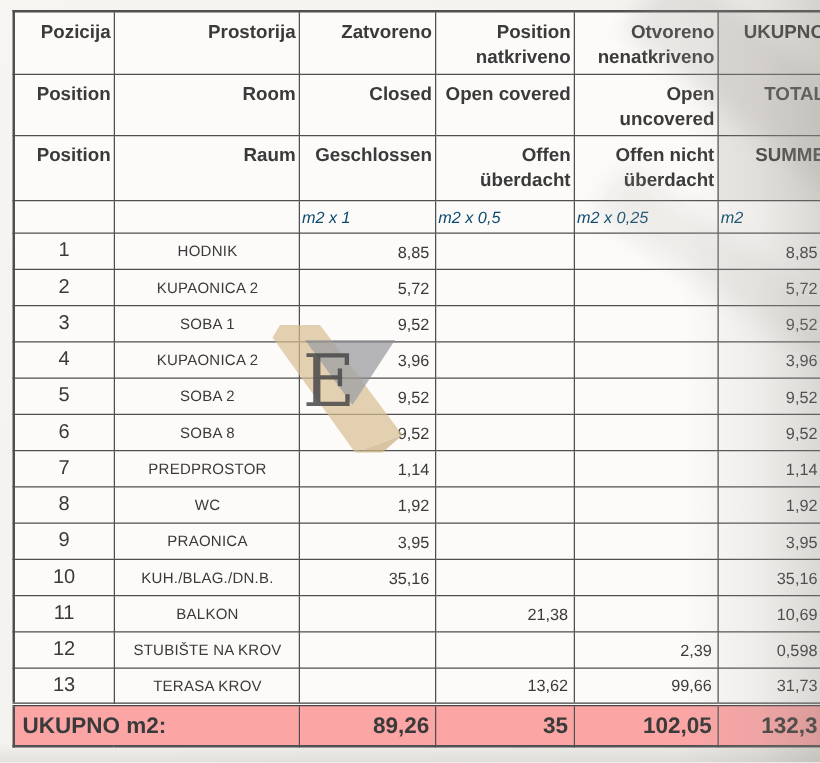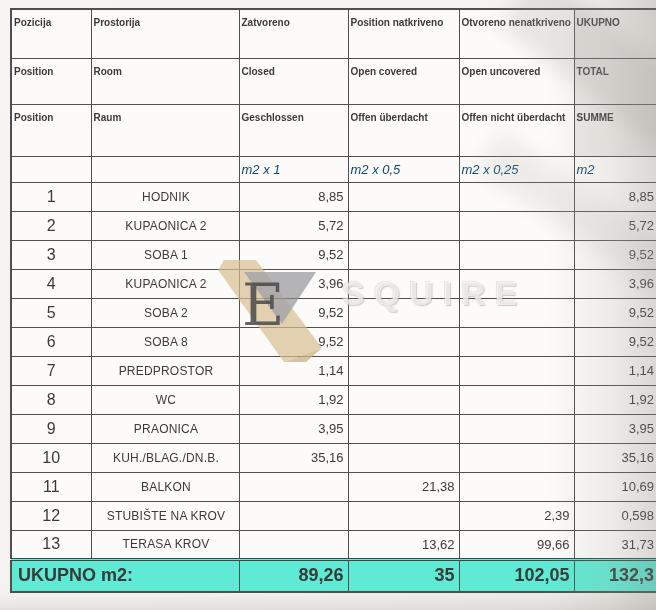--- a/index.html
+++ b/index.html
@@ -55,25 +55,25 @@
   col.w-c3    { width: 109px; }
   col.w-c4    { width: 111px; }
   col.w-c5    { width: 115px; }
   col.w-c6    { width: 89px; }
 
   table, td, th { border: 1px solid #4f4f4f; }
   table { border-width: 2px; }
 
   thead th {
     font-weight: bold;
-    font-size: 10px;
+    font-size: 15px;
     line-height: 1.35;
     vertical-align: top;
     padding: 6px 2px 2px 2px;
-    text-align: left;
+    text-align: right;
     background: #fcfbf9;
   }
   thead tr.r-hr { height: 49px; }
   thead tr.r-en { height: 46px; }
   thead tr.r-de { height: 52px; }
   thead tr.r-units { height: 26px; }
   thead tr.r-units td {
     font-style: italic;
     font-size: 13px;
     vertical-align: middle;
@@ -88,21 +88,21 @@
   td.c-room { text-align: center; font-size: 12px; padding: 0 3px 0 5px; letter-spacing: 0.2px; }
   td.c-num  { text-align: right; font-size: 13px; padding: 0 4px 0 2px; }
   td.c-total{ padding-right: 8px; }
 
   tfoot tr { height: 33px; }
   tfoot td {
     border-top: 3px double #434343;
     font-weight: bold;
     font-size: 18px;
     vertical-align: middle;
-    background: #5eead4;
+    background: #fca5a5;
   }
   td.t-label { text-align: left; padding-left: 6px; }
   td.t-num   { text-align: right; padding-right: 4px; }
   td.t-total { padding-right: 8px; }
 
   
   .watermark {
     position: absolute;
     left: 210px; top: 258px;
     width: 340px; height: 110px;
@@ -303,16 +303,15 @@
     </tfoot>
   </table>
 
   <div class="watermark">
     <svg class="wm-logo" viewBox="0 0 120 104" xmlns="http://www.w3.org/2000/svg">
       <polygon points="14,0 46,0 112,88 74,102 8,10" fill="#d8bd92" opacity="0.85"></polygon>
       <polygon points="34,12 106,12 72,64" fill="#8f9094" opacity="0.8"></polygon>
       <polygon points="74,102 112,88 96,102" fill="#cdb183" opacity="0.9"></polygon>
     </svg>
     <span class="wm-letter">E</span>
-    <span class="wm-text">SQUIRE</span>
   </div>
 
 </div>
 
 </body></html>

